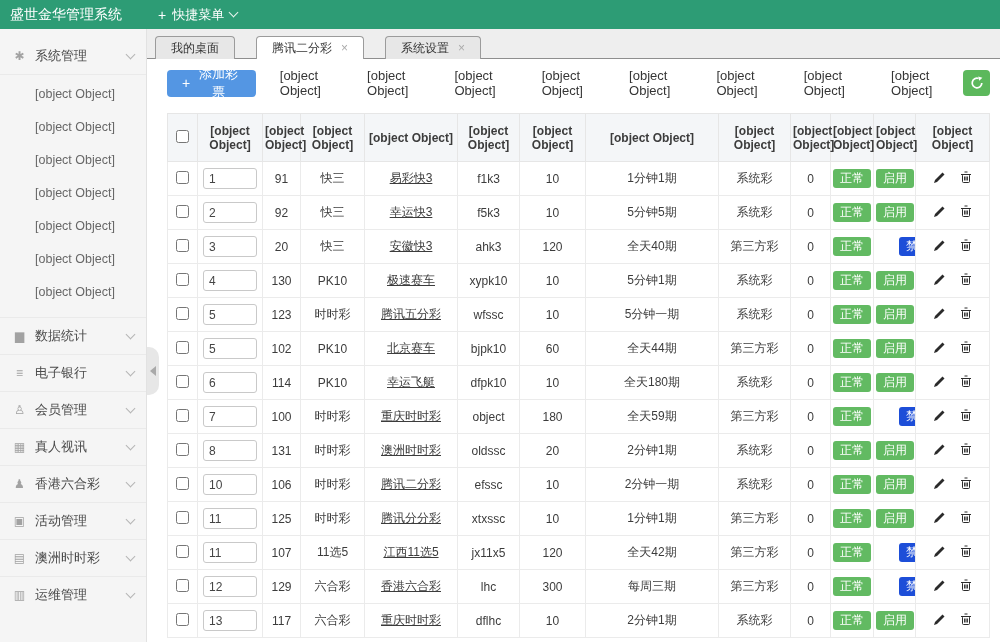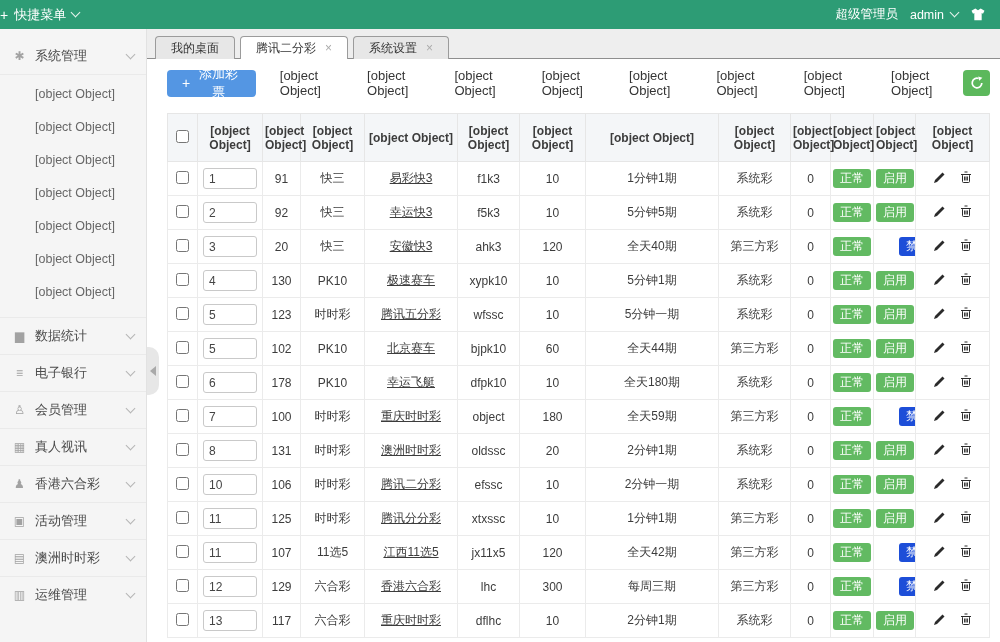--- a/index.html
+++ b/index.html
@@ -27,21 +27,21 @@
                   font-size:13px; color:#4a4a4a; border-top:1px solid #eaeaea; }
   .side-section.first { border-top:none; border-bottom:1px solid #eaeaea; }
   .gicon { width:15px; color:#a2a2a2; font-size:12px; text-align:center; flex:none; }
   .side-label { flex:1; }
   .side-sub { list-style:none; padding:3px 0 8px 0; }
   .side-sub-item { height:33px; line-height:33px; padding-left:35px; font-size:12.5px; color:#676767; cursor:pointer; }
 
   
   .content { flex:1; background:#fff; position:relative; display:flex; flex-direction:column; }
 
-  .tabstrip { background:#eeeeee; padding:7px 0 0 8px; display:flex; position:relative; height:30px; flex:none; }
+  .tabstrip { background:#eeeeee; padding:7px 0 0 8px; display:flex; position:relative; height:30px; flex:none;gap:16px; }
   .tabstrip::after { content:""; position:absolute; left:0; right:0; bottom:0; height:1px; background:#8e8e8e; }
   .tab { position:relative; z-index:1; height:23px; display:flex; align-items:center; gap:9px; padding:0 15px;
          background:#e7e7e7; border:1px solid #9b9b9b; border-bottom:none; border-radius:4px 4px 0 0;
          margin-right:5px; font-size:12px; color:#333; cursor:pointer; }
   .tab.tab-active { background:#fff; }
   .tab-close { color:#ababab; font-size:12px; line-height:1; cursor:pointer; }
   .tab-close:empty { display:none; }
 
   .toolbar { display:flex; align-items:center; padding:9px 10px 15px 20px; flex:none; }
   .btn-add { background:#5496e3; color:#fff; border:none; border-radius:4px; height:27px; padding:0 15px;
@@ -71,36 +71,25 @@
   .collapse-handle { position:absolute; left:0; top:318px; width:12px; height:48px; background:#e7e7e7;
                      border-radius:0 10px 10px 0; display:flex; align-items:center; justify-content:center;
                      cursor:pointer; z-index:3; }
   .collapse-tri { width:0; height:0; border-top:5px solid transparent; border-bottom:5px solid transparent;
                   border-right:6px solid #a9a9a9; }
 </style>
 </head>
 <body>
 
 <header class="topbar">
+  <div class="brand">盛世金华管理系统</div>
   <div class="quickmenu">
     <span class="plus-glyph">+</span>
     <span>快捷菜单</span>
     <span class="chev chev-white"></span>
-  </div>
-  <div class="topright">
-    <span>超级管理员</span>
-    <span class="userbtn">
-      <span>admin</span>
-      <span class="chev chev-white"></span>
-    </span>
-    <span class="shirt">
-      <svg width="16" height="13" viewBox="0 0 14 12">
-        <path d="M4.5 0.5 L7 2 L9.5 0.5 L13 2.6 L11.6 5.2 L10.4 4.6 L10.4 11.2 L3.6 11.2 L3.6 4.6 L2.4 5.2 L1 2.6 Z" fill="#ffffff"></path>
-      </svg>
-    </span>
   </div>
 </header>
 
 <div class="layout">
   <aside class="sidebar">
     <div class="side-section first">
       <span class="gicon">✱</span>
       <span class="side-label">系统管理</span>
       <span class="chev"></span>
     </div>
@@ -465,21 +454,21 @@
             <line x1="7.4" y1="5.5" x2="7.4" y2="9.5"></line>
           </g>
                   </svg>
       </button>
     </td>
   </tr>
 
   <tr class="trow">
     <td><input type="checkbox" style=""></td>
     <td><input class="sort-input" value="6" style=""></td>
-    <td>178</td>
+    <td>114</td>
     <td>PK10</td>
     <td><a class="name-link">幸运飞艇</a></td>
     <td>dfpk10</td>
     <td>10</td>
     <td>全天180期</td>
     <td>系统彩</td>
     <td>0</td>
     <td><span class="badge badge-on">正常</span></td>
     <td><span class="badge badge-on">启用</span></td>
     <td>

